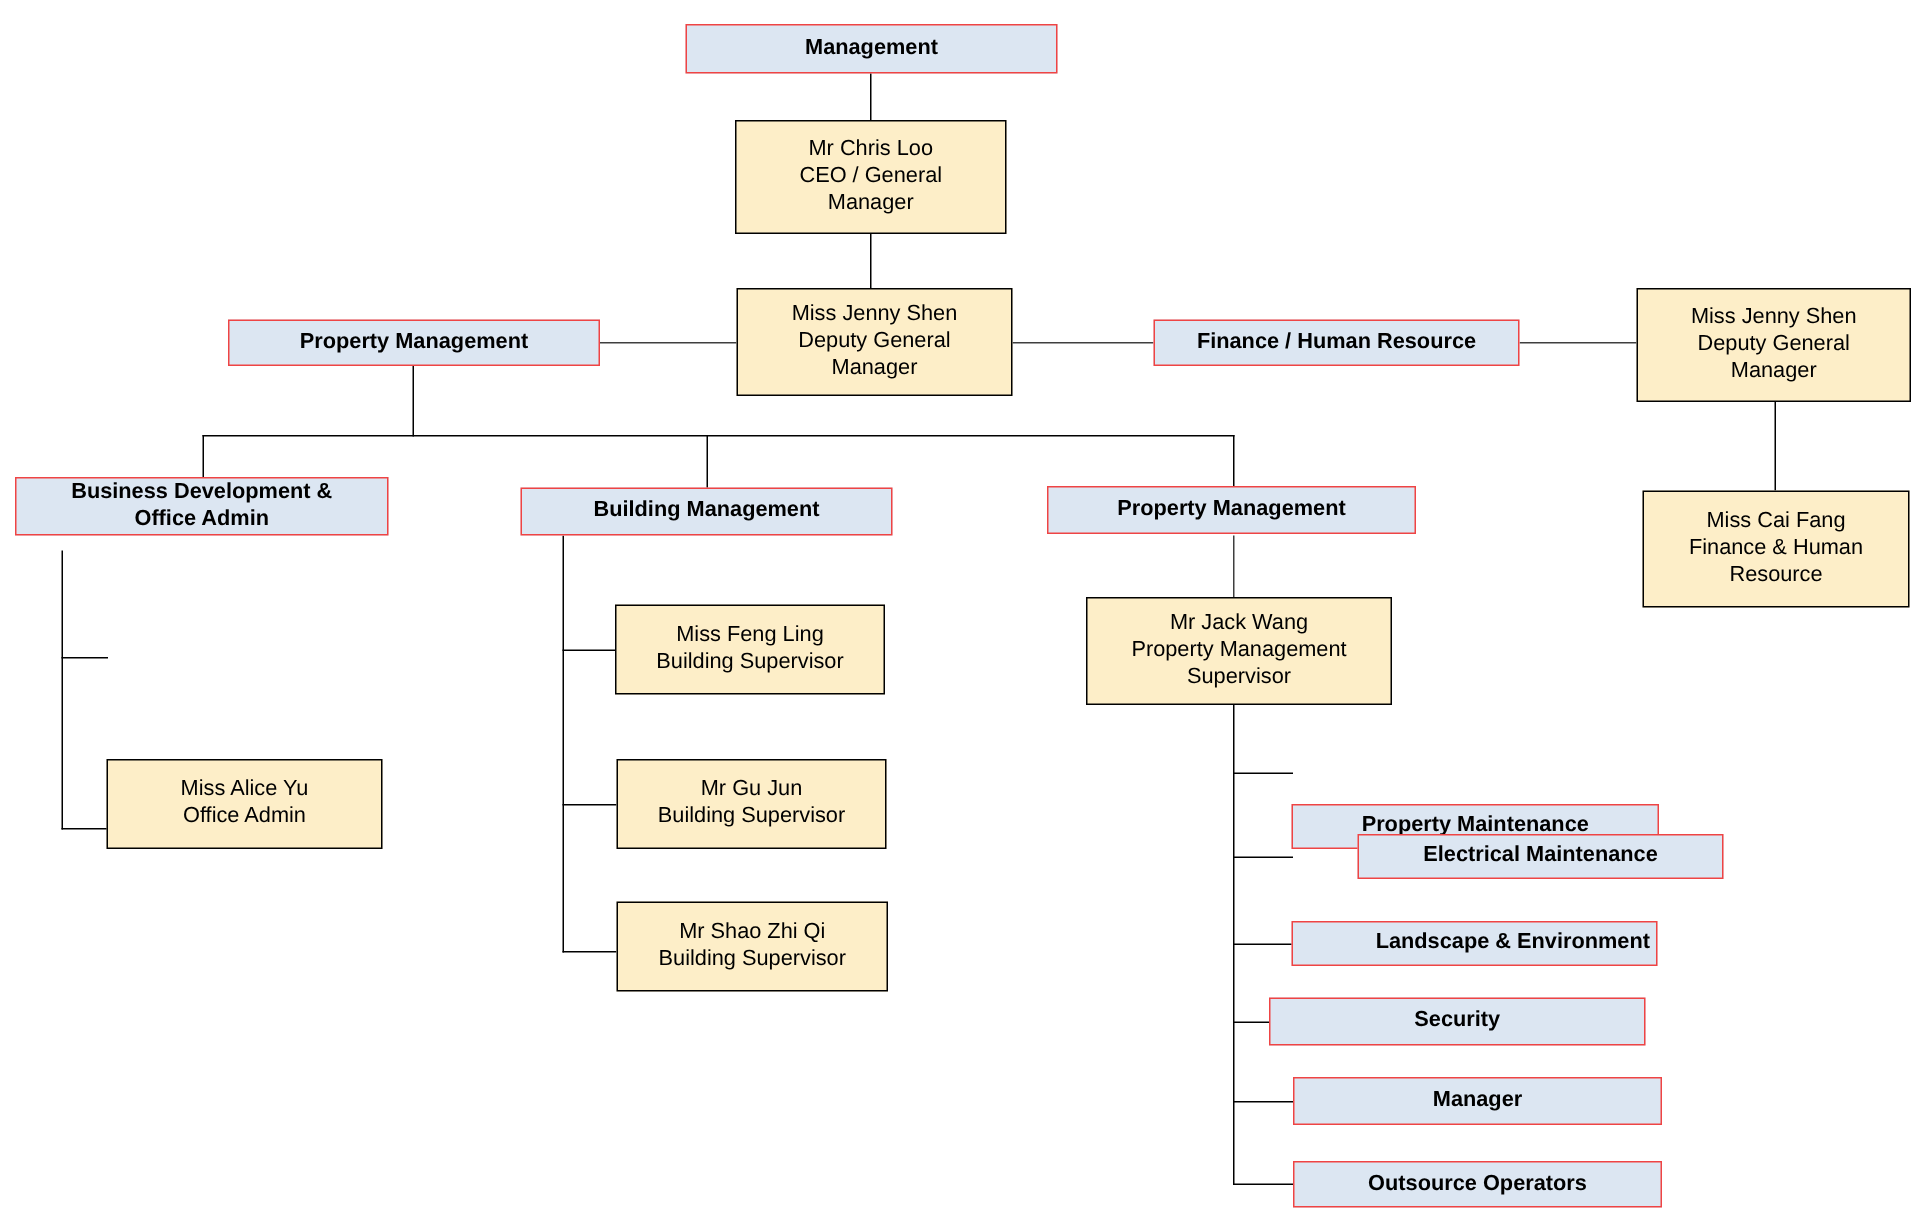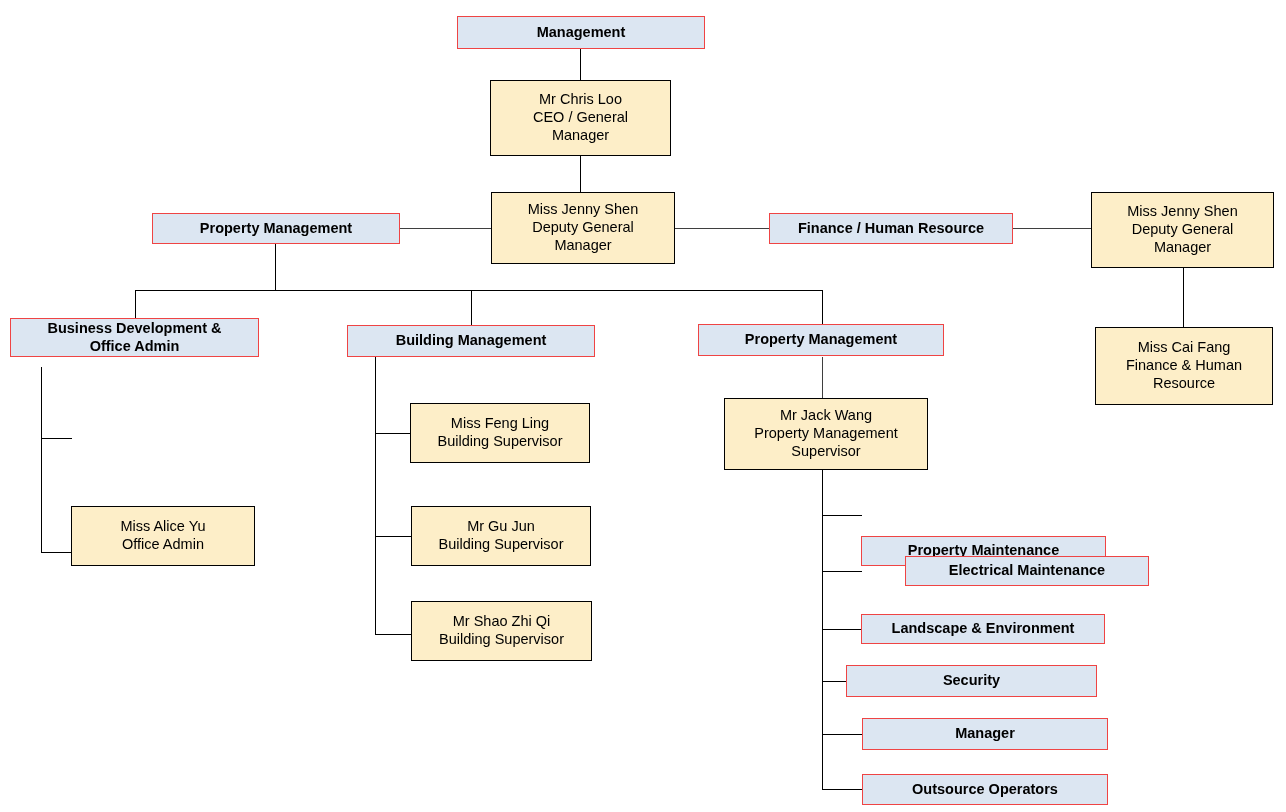--- a/index.html
+++ b/index.html
@@ -178,21 +178,21 @@
   </div>
 
   <div class="box unit" style="left:861px; top:500px; width:245px; height:30px;margin-top:36px;">
     <span class="lbl">Property Maintenance</span>
   </div>
 
   <div class="box unit" style="left:861px; top:556px; width:244px; height:30px;margin-left:44px;">
     <span class="lbl">Electrical Maintenance</span>
   </div>
 
-  <div class="box unit" style="left:861px; top:614px; width:244px; height:30px;">
+  <div class="box unit" style="left:861px; top:614px; width:244px; height:30px;justify-content:flex-end;">
     <span class="lbl">Landscape &amp; Environment</span>
   </div>
 
   <div class="box unit" style="left:846px; top:665px; width:251px; height:32px;">
     <span class="lbl">Security</span>
   </div>
 
   <div class="box unit" style="left:862px; top:718px; width:246px; height:32px;">
     <span class="lbl">Manager</span>
   </div>

